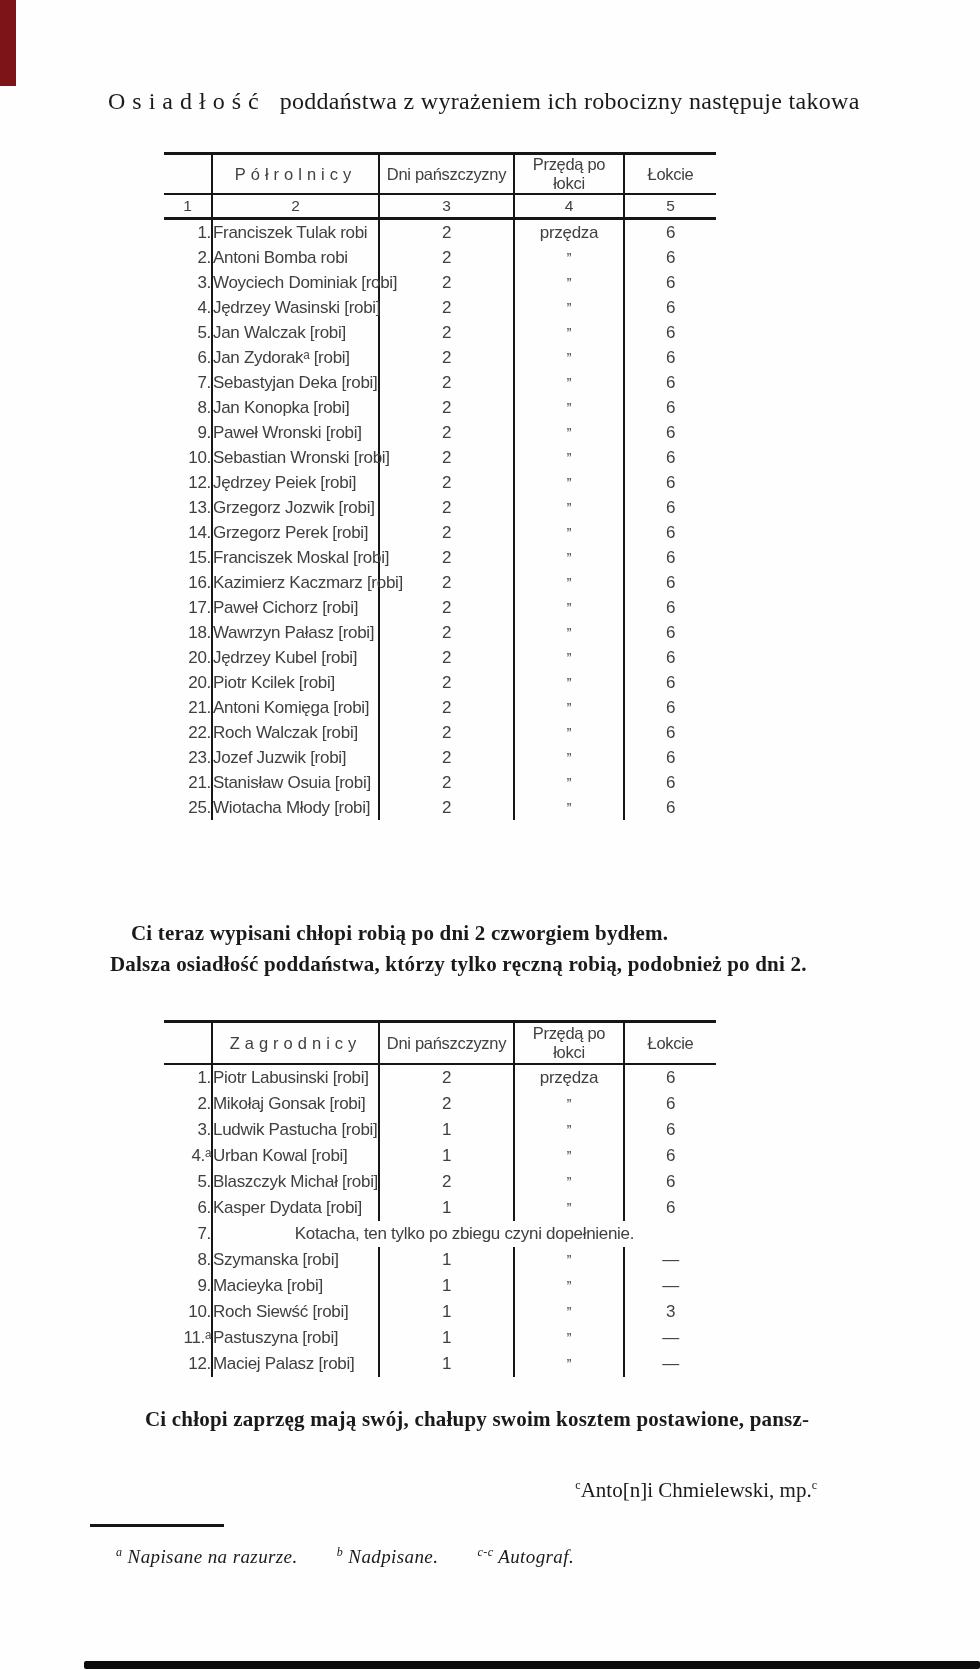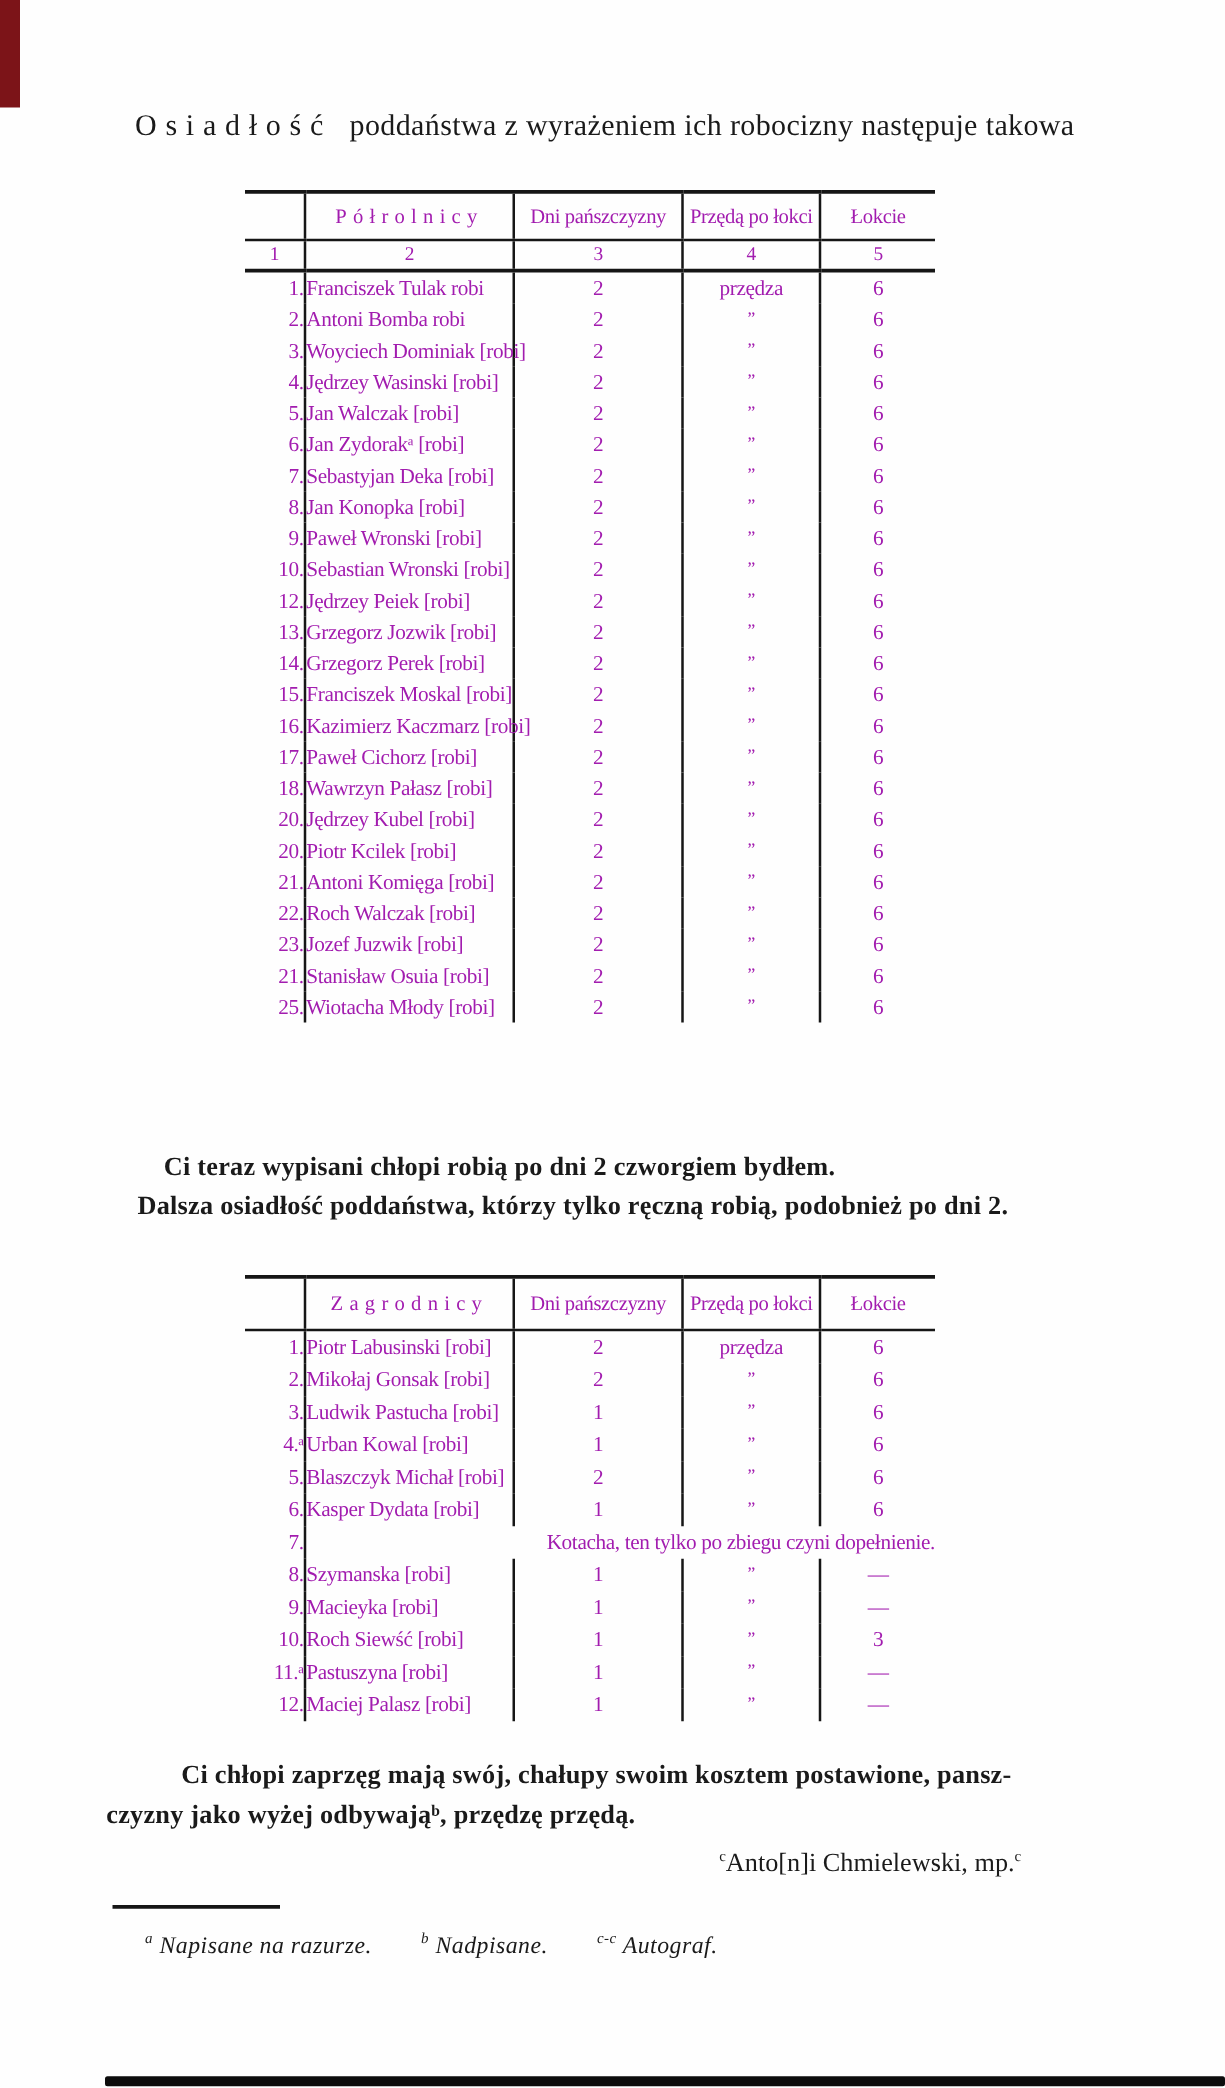--- a/index.html
+++ b/index.html
@@ -13,24 +13,24 @@
   .artifact-bottom{position:absolute;left:84px;top:1661px;width:896px;height:8px;background:#0c0c0c;border-radius:2px;}
 
   .page-title{
     position:absolute;left:108px;top:88px;width:800px;
     font-size:24px;white-space:nowrap;letter-spacing:0.3px;
   }
   .page-title .spaced{letter-spacing:7px;margin-right:14px;}
 
   
   .doc-table{
-    position:absolute;left:196px;width:552px;
+    position:absolute;left:164px;width:552px;
     border-collapse:collapse;table-layout:fixed;
-    font-family:Liberation Serif, serif;
-    font-size:17px;letter-spacing:-0.3px;color:#a21caf;
+    font-family:Liberation Sans, sans-serif;
+    font-size:17px;letter-spacing:-0.3px;color:#404040;
   }
   .t1{top:152px;}
   .t2{top:1020px;}
   .doc-table col.c-no{width:48px;}
   .doc-table col.c-name{width:167px;}
   .doc-table col.c-dni{width:135px;}
   .doc-table col.c-prz{width:110px;}
   .doc-table col.c-lok{width:92px;}
 
   .doc-table th{
@@ -45,21 +45,21 @@
   .numrow td{
     text-align:center;height:22px;border-bottom:3px solid #161616;
     font-size:15.5px;
   }
   .t1 tbody td{height:25px;}
   .t2 tbody td{height:26px;}
   .cell-no{text-align:right;padding-right:8px;}
   .cell-name{text-align:left;padding-left:10px;white-space:nowrap;}
   .cell-mid{text-align:center;}
   .cell-ditto{font-size:14px;}
-  .span-cell{text-align:right;padding-left:10px;white-space:nowrap;}
+  .span-cell{text-align:center;padding-left:10px;white-space:nowrap;}
 
   
   .para{position:absolute;font-size:21px;line-height:31px;letter-spacing:0.2px;font-weight:bold;}
   .between-para{left:110px;top:918px;width:790px;}
   .between-para .l1{padding-left:21px;}
   .closing-para{left:85px;top:1403px;width:745px;line-height:32px;}
   .closing-para .l1{padding-left:60px;}
   .signature{
     position:absolute;right:163px;top:1478px;font-size:21px;white-space:nowrap;
   }
@@ -380,21 +380,20 @@
         <td class="vline cell-name">Maciej Palasz [robi]</td>
         <td class="vline cell-mid">1</td>
         <td class="vline cell-mid cell-ditto">”</td>
         <td class="vline cell-mid">—</td>
       </tr>
     </tbody>
 </table>
 
 <div class="para closing-para">
   <div class="l1">Ci chłopi zaprzęg mają swój, chałupy swoim kosztem postawione, pansz-</div>
-  <div class="l2">czyzny jako wyżej odbywająᵇ, przędzę przędą.</div>
 </div>
 
 <div class="signature">
   <sup>c</sup><span>Anto[n]i Chmielewski, mp.</span><sup>c</sup>
 </div>
 
 <div class="fn-rule"></div>
 <div class="footnotes">
   <span class="fn"><sup>a</sup> <span>Napisane na razurze.</span></span>
   <span class="fn"><sup>b</sup> <span>Nadpisane.</span></span>

